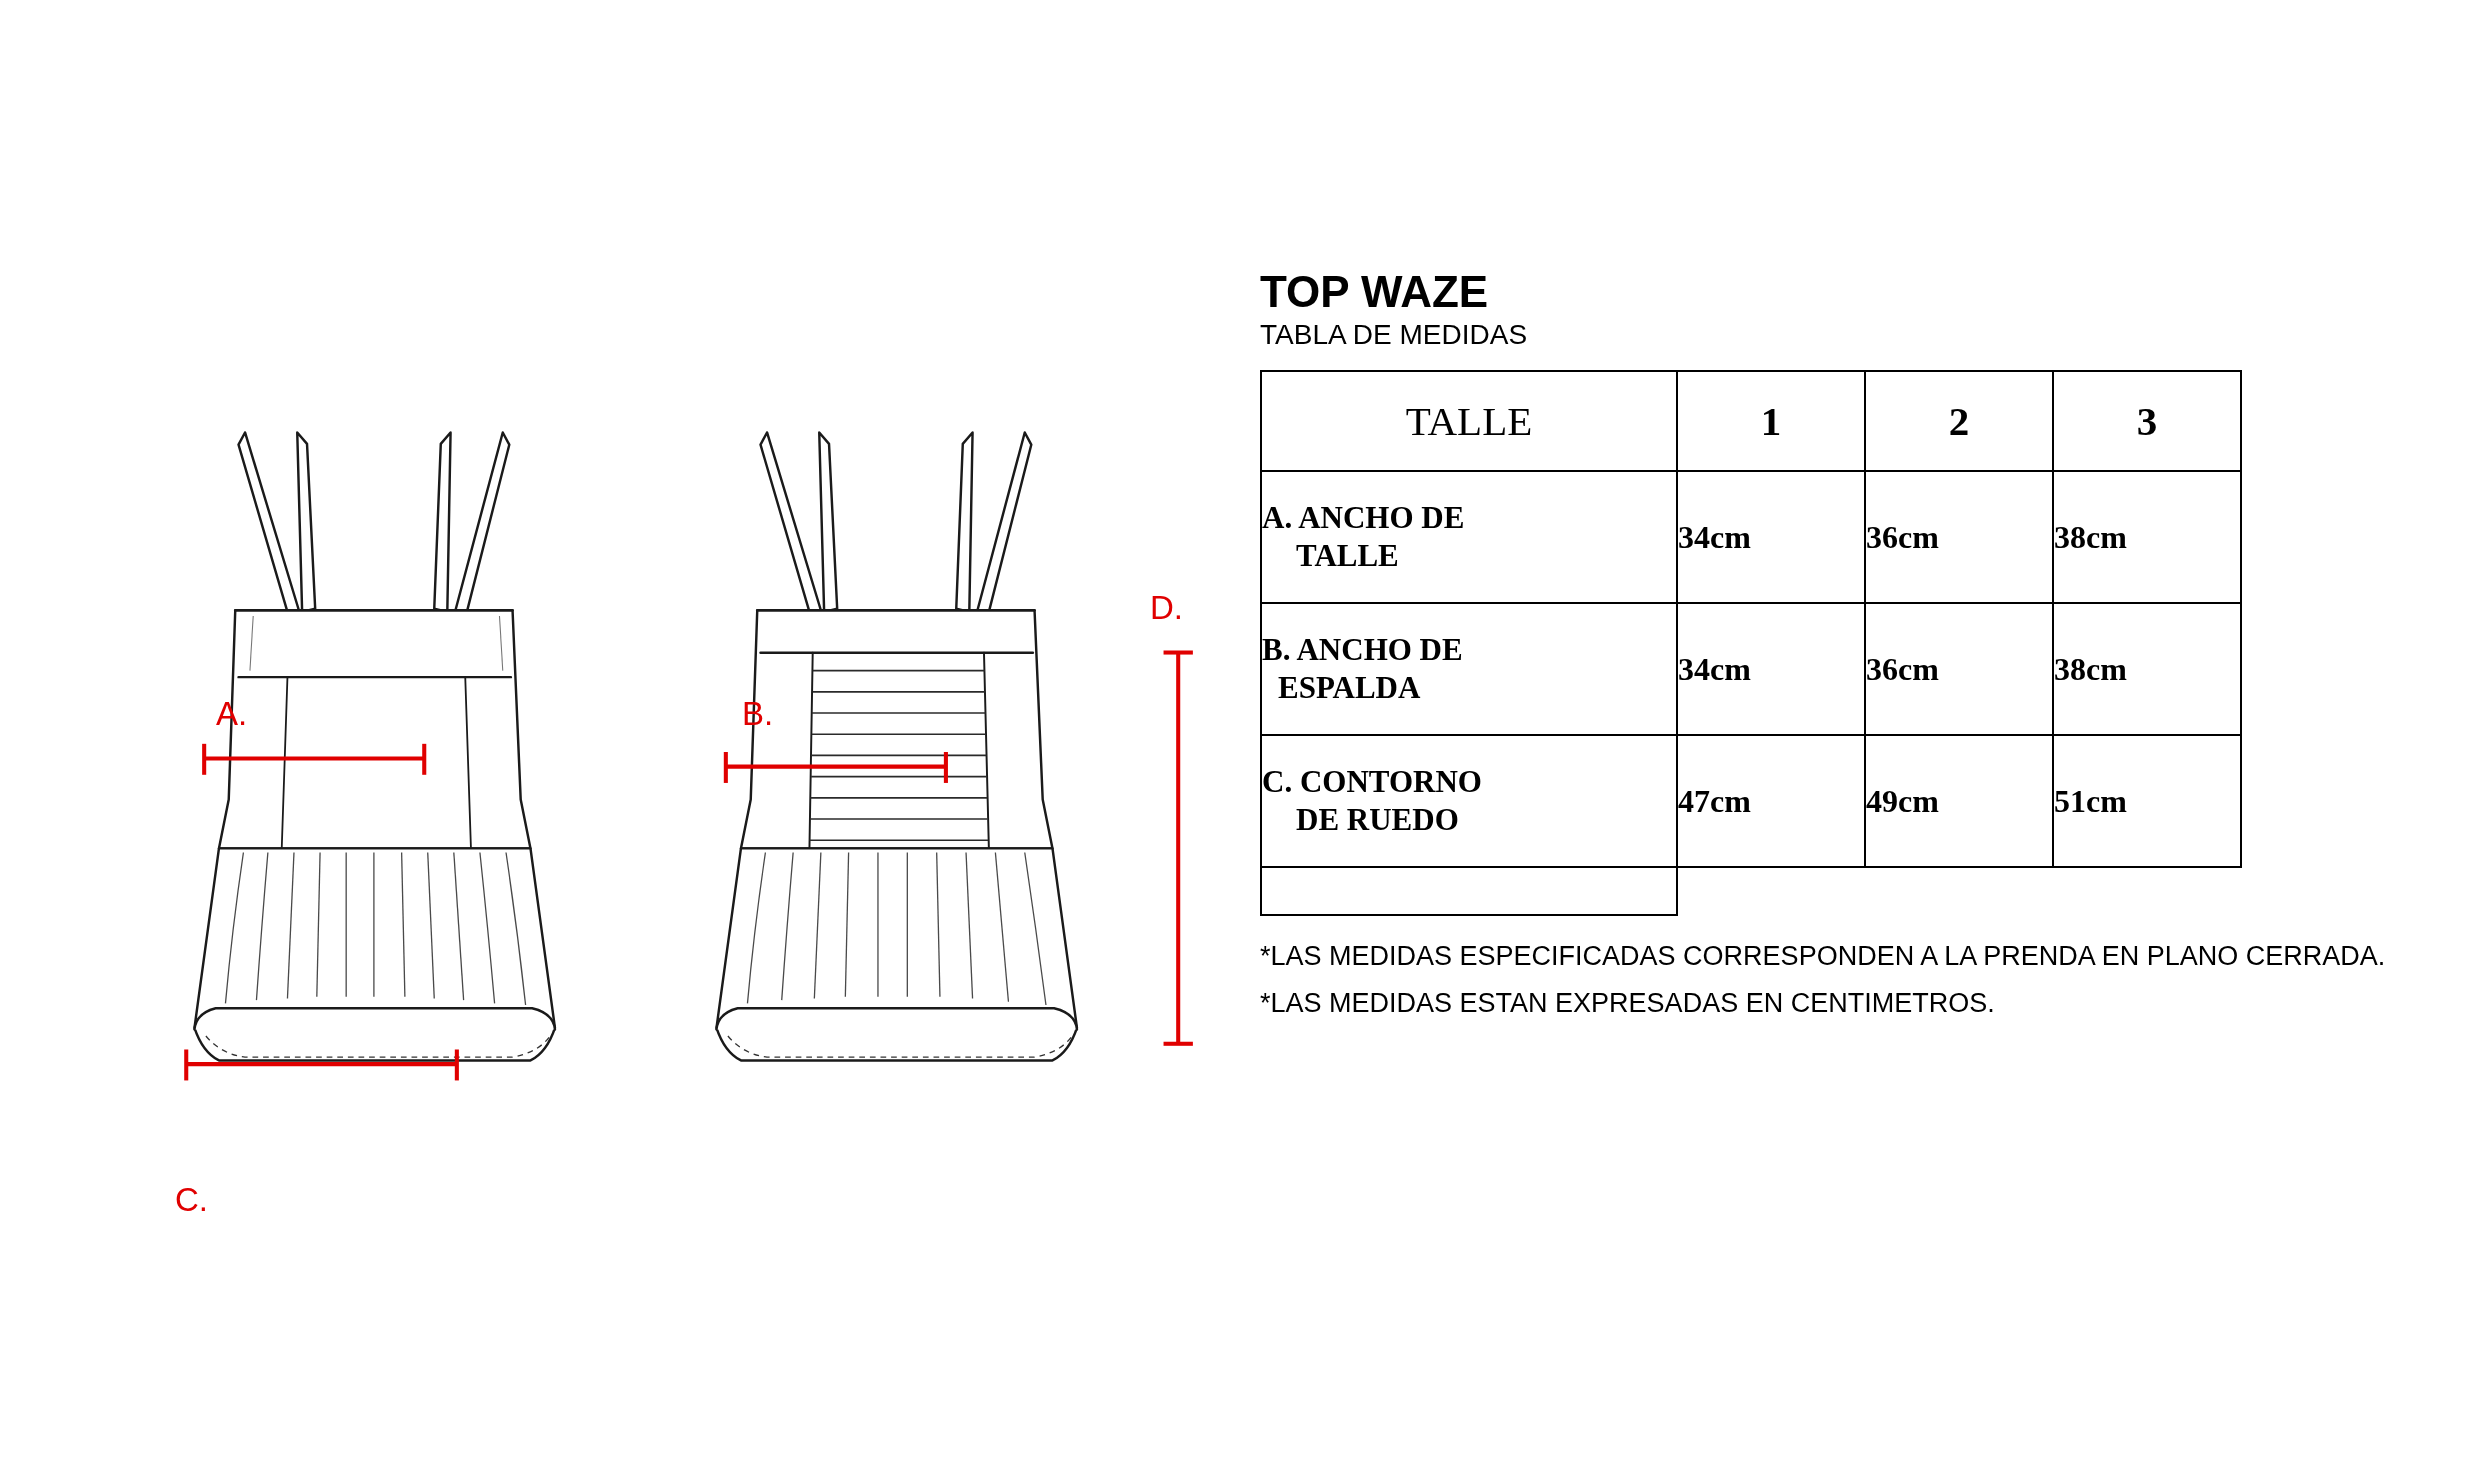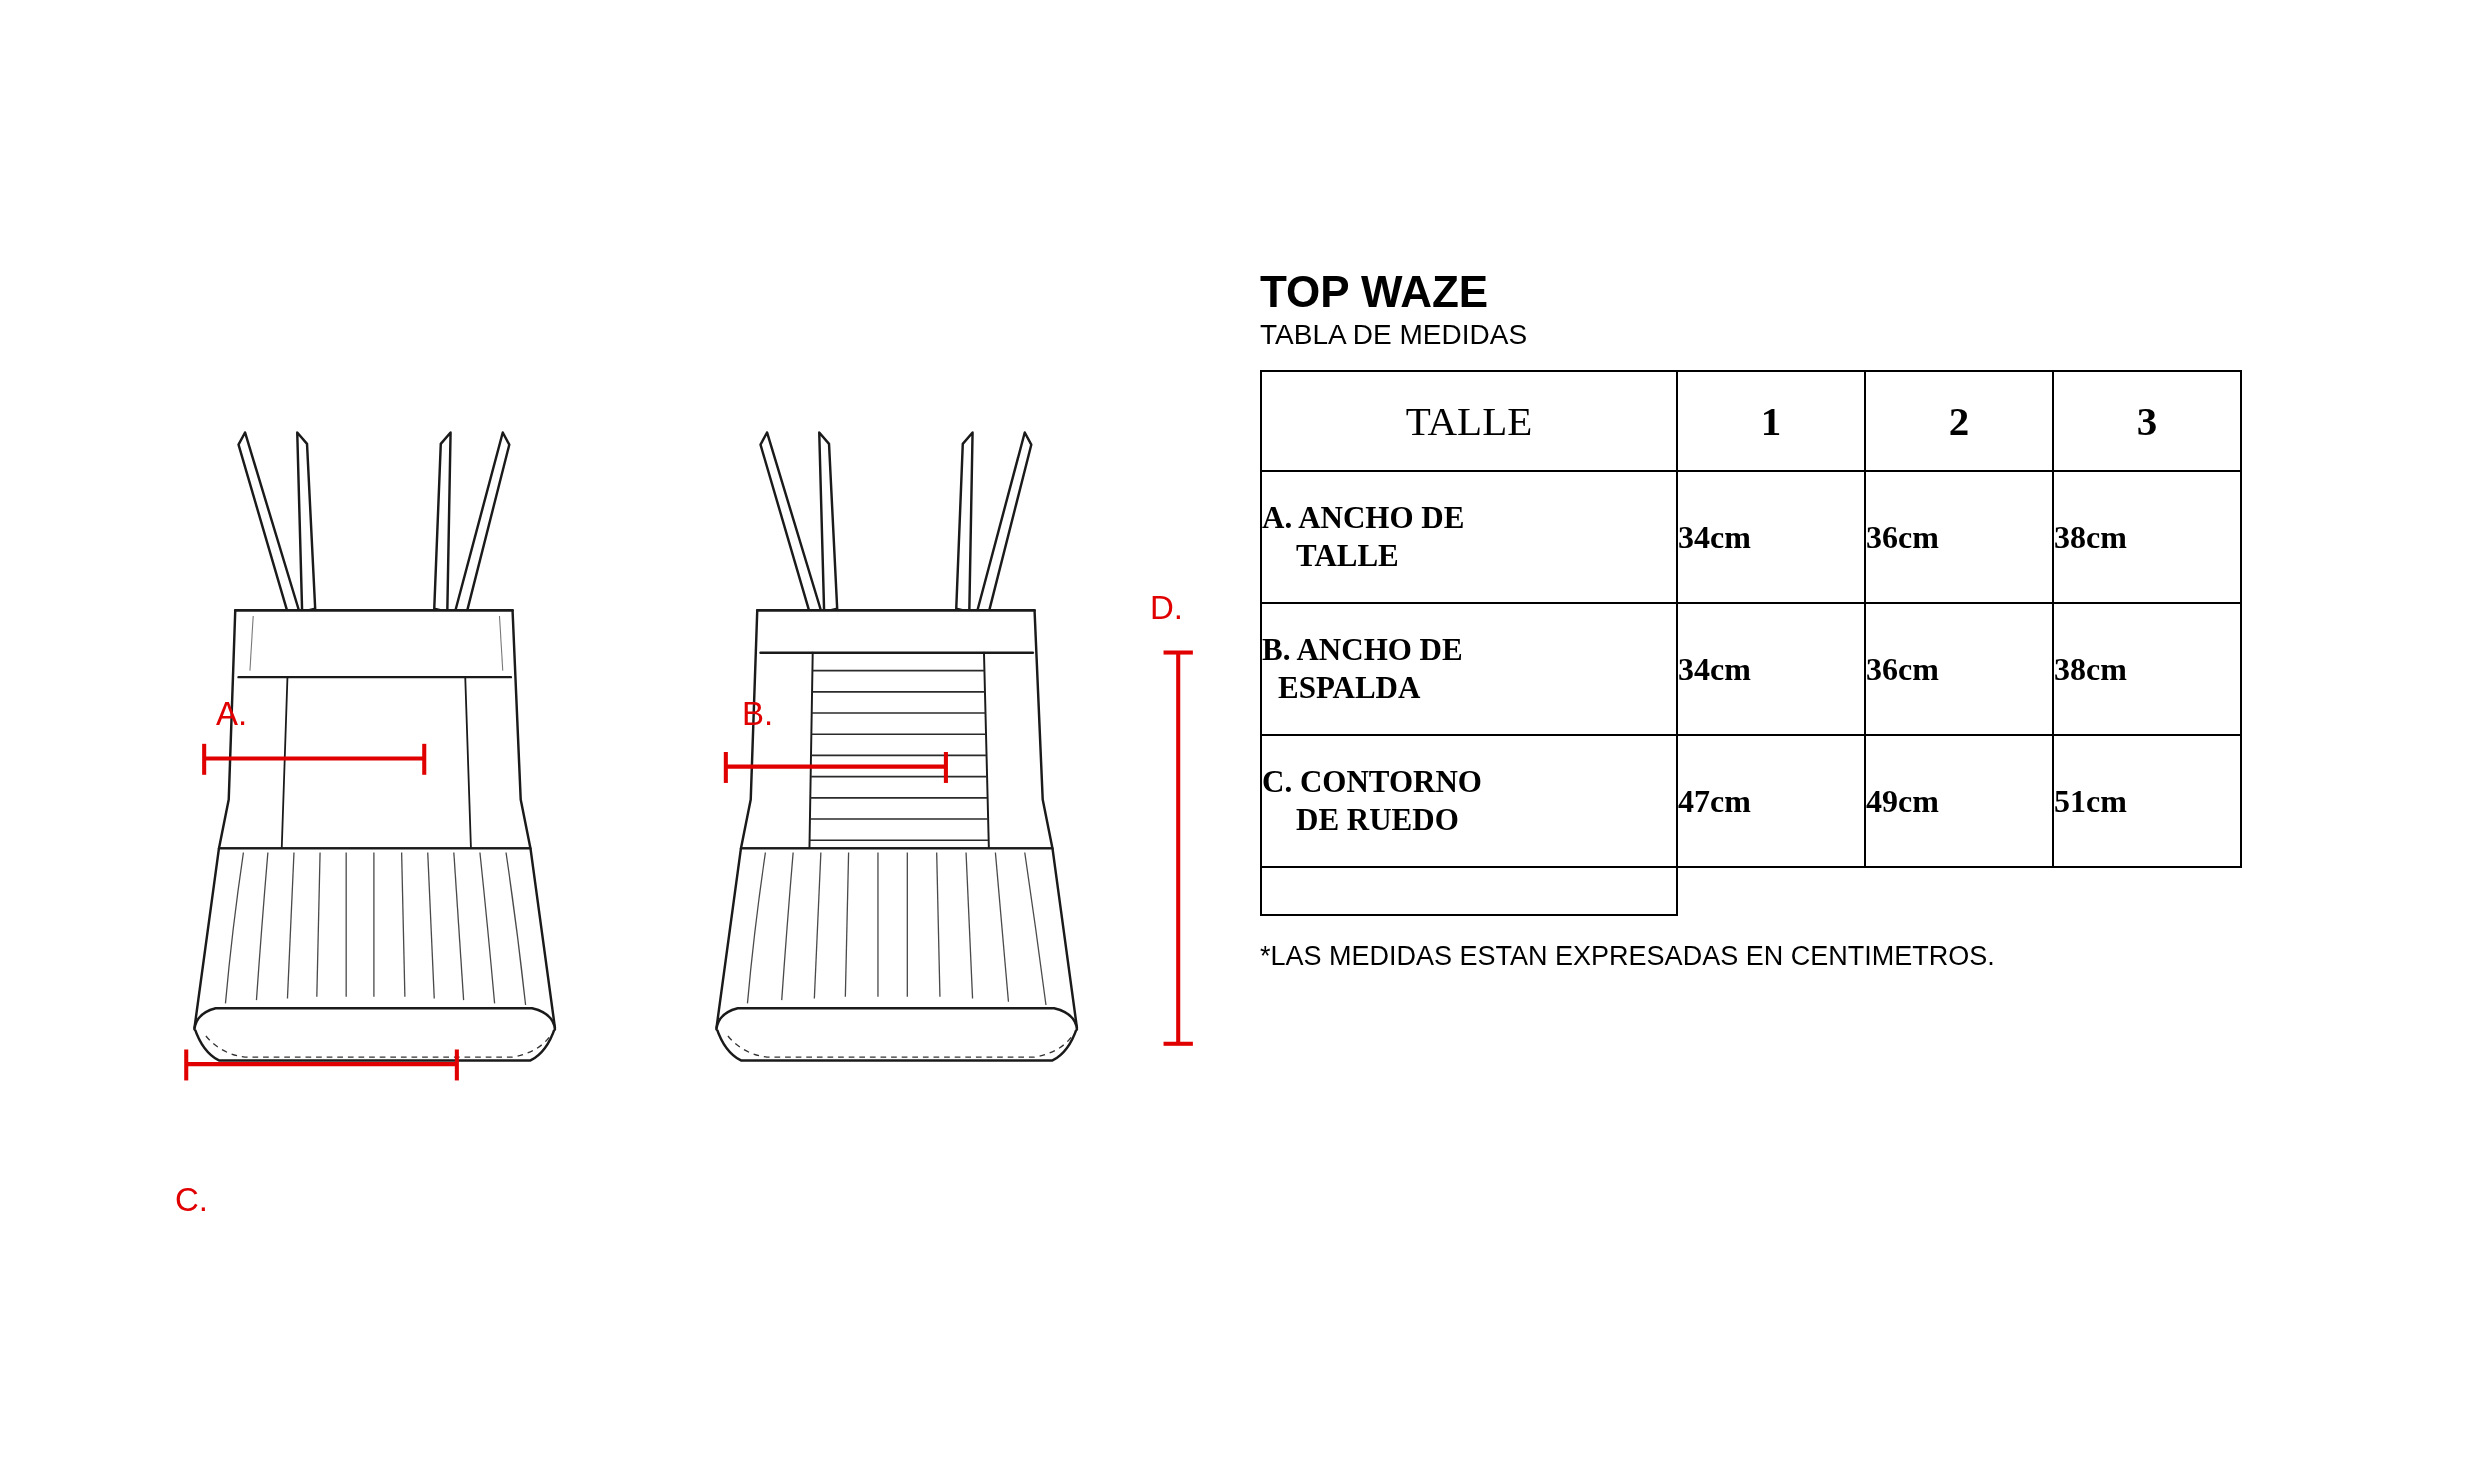--- a/index.html
+++ b/index.html
@@ -335,18 +335,19 @@
         <tr class="spacer-row">
           <td></td>
           <td class="blank-right"></td>
           <td class="blank-right"></td>
           <td class="blank-right"></td>
         </tr>
       </tbody>
     </table>
 
     <div class="notes">
+      <div class="note">*LAS MEDIDAS ESPECIFICADAS CORRESPONDEN A LA PRENDA EN PLANO CERRADA.</div>
       <div class="note">*LAS MEDIDAS ESTAN EXPRESADAS EN CENTIMETROS.</div>
     </div>
   </div>
 
 </div>
 
 
 </body></html>

